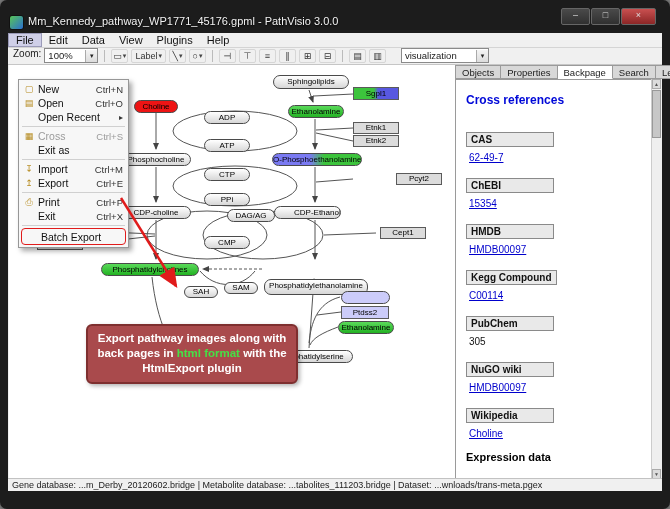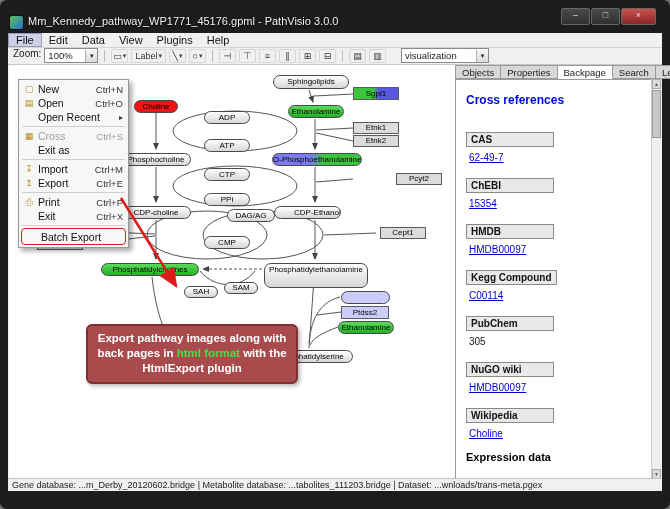--- a/index.html
+++ b/index.html
@@ -207,21 +207,21 @@
           <div class="nd rect" style="left: 344px; top: 108px; width: 46px; height: 12px; line-height: 10px; margin-left: 43px;">Pcyt2</div>
           <div class="nd pill" style="left: 195px; top: 128px; width: 46px; height: 13px; line-height: 11px;">PPi</div>
           <div class="nd pill" style="left: 112px; top: 141px; width: 70px; height: 13px; line-height: 11px;">CDP-choline</div>
           <div class="nd pill" style="left: 218px; top: 144px; width: 48px; height: 13px; line-height: 11px;">DAG/AG</div>
           <div class="nd pill" style="left: 265px; top: 141px; width: 67px; height: 13px; line-height: 11px; padding-left: 19px;">CDP-Ethanolamine</div>
           <div class="nd rect" style="left: 371px; top: 162px; width: 46px; height: 12px; line-height: 10px;">Cept1</div>
           <div class="nd rect" style="left: 28px; top: 160px; width: 46px; height: 12px; line-height: 10px;">Pcyt1b</div>
           <div class="nd rect" style="left: 28px; top: 173px; width: 46px; height: 12px; line-height: 10px;">Pcyt1a</div>
           <div class="nd pill" style="left: 195px; top: 171px; width: 46px; height: 13px; line-height: 11px;">CMP</div>
           <div class="nd pill green" style="left: 92px; top: 198px; width: 98px; height: 13px; line-height: 11px;">Phosphatidylcholines</div>
-          <div class="nd pill" style="left: 255px; top: 198px; width: 104px; height: 25px; line-height: 11px;">Phosphatidylethanolamine</div>
+          <div class="nd pill" style="left: 255px; top: 214px; width: 104px; height: 16px; line-height: 11px;">Phosphatidylethanolamine</div>
           <div class="nd pill" style="left: 175px; top: 221px; width: 34px; height: 12px; line-height: 10px;">SAH</div>
           <div class="nd pill" style="left: 215px; top: 217px; width: 34px; height: 12px; line-height: 10px;">SAM</div>
           <div class="nd pill lavender" style="left: 332px; top: 226px; width: 24px; height: 13px; line-height: 11px; padding-left: 47px;">L-Serine</div>
           <div class="nd rect lavender" style="left: 332px; top: 241px; width: 48px; height: 13px; line-height: 11px;">Ptdss2</div>
           <div class="nd pill green" style="left: 329px; top: 256px; width: 56px; height: 13px; line-height: 11px;">Ethanolamine</div>
           <div class="nd pill" style="left: 258px; top: 285px; width: 86px; height: 13px; line-height: 11px;">Phosphatidylserine</div>
           <div class="nd pill red" style="left: 159px; top: 301px; width: 44px; height: 13px; line-height: 11px;">Choline<span class="handle tl"></span><span class="handle tr"></span><span class="handle bl"></span><span class="handle br"></span><span class="handle tm"></span><span class="handle bm"></span></div>
         </div>
     </div>
 

